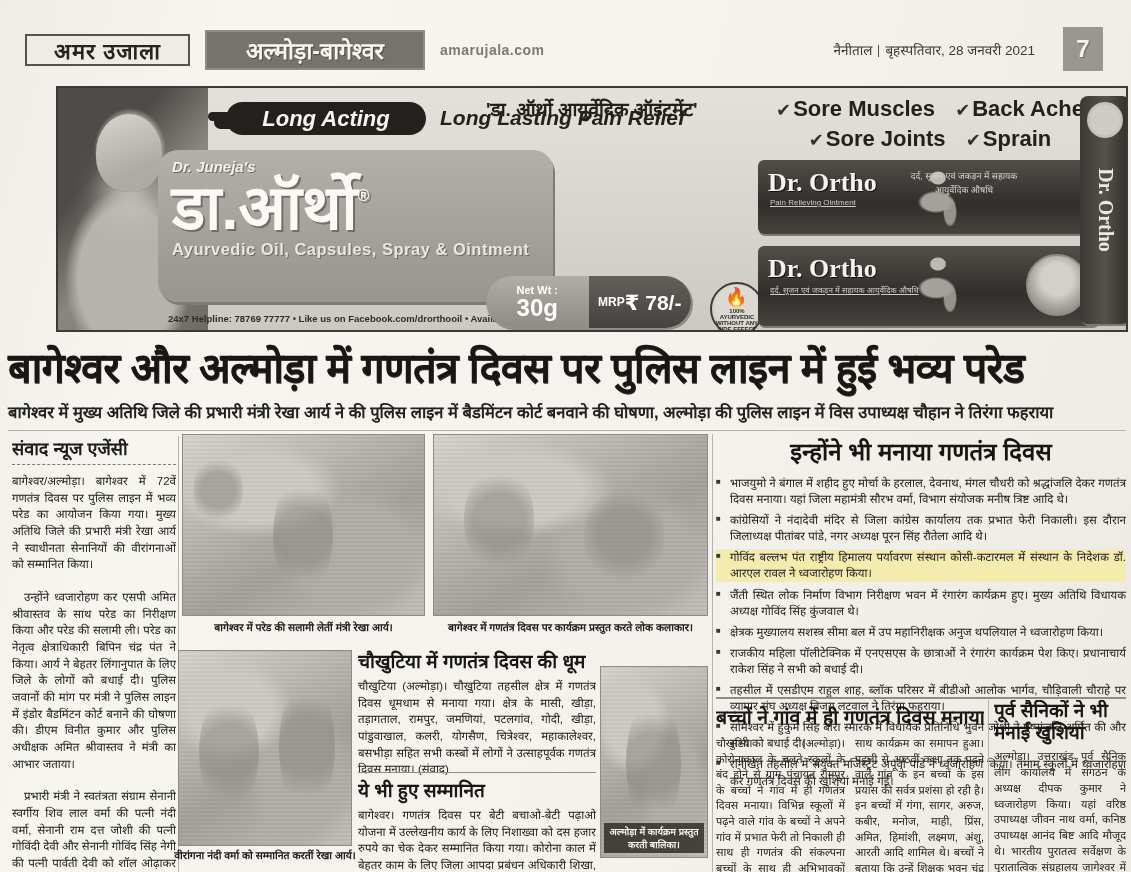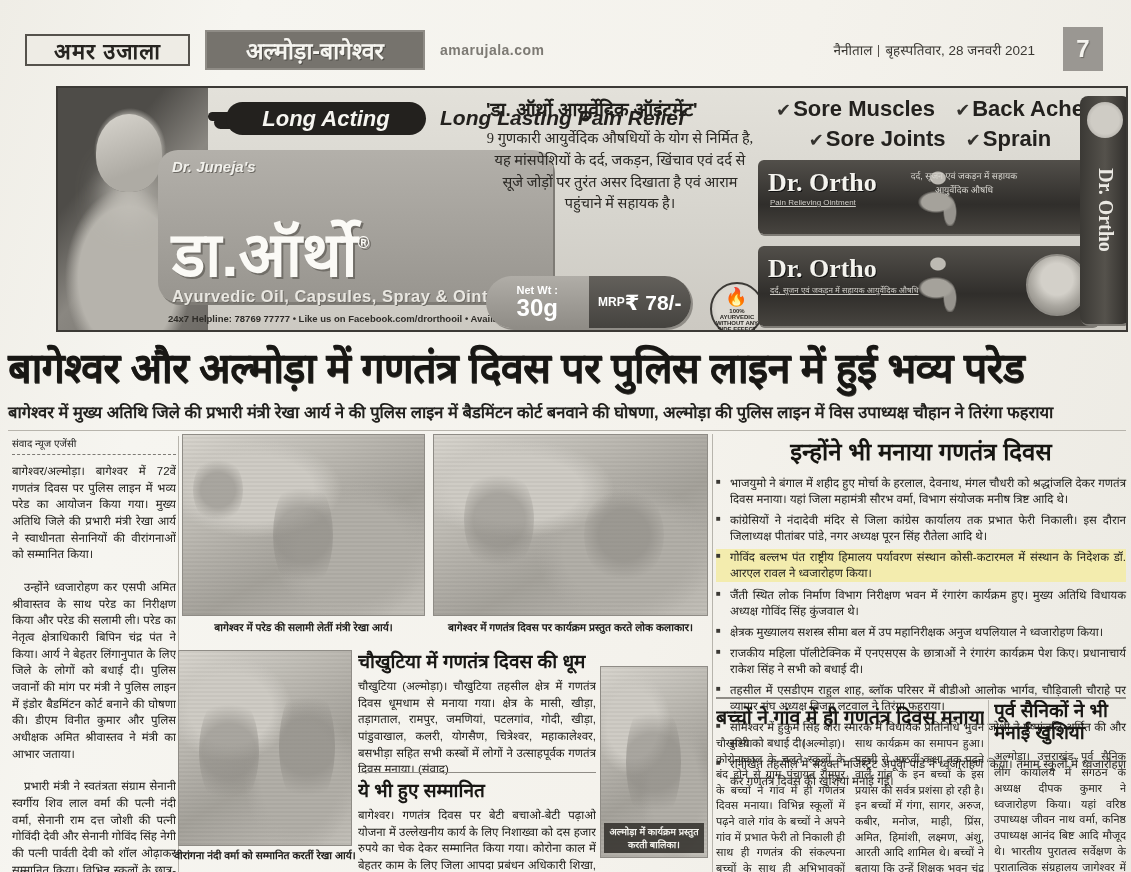--- a/index.html
+++ b/index.html
@@ -36,21 +36,21 @@
       linear-gradient(130deg,#4e4c48 0 30%,#8a8781 55%,#6e6b66 100%); }
   .ad-man::after { content:""; position:absolute; left:38px; top:26px; width:66px; height:78px; border-radius:50% 50% 45% 45%;
     background:linear-gradient(160deg,#d8d5ce,#aeaba4 70%); box-shadow:0 40px 30px -10px #c3c0b9; }
   .fast-pill { position:absolute; left:168px; top:14px; width:200px; height:33px; background:#23211e; border-radius:17px;
     color:#f6f5f0; font-weight:bold; font-style:italic; font-size:22px; display:flex; align-items:center; justify-content:center;
     box-shadow:-22px 4px 0 -10px #23211e,-30px -2px 0 -12px #23211e; }
   .long-last { position:absolute; left:382px; top:18px; font-weight:bold; font-style:italic; font-size:21px; color:#23211e; }
   .brand-panel { position:absolute; left:100px; top:62px; width:395px; height:152px; background:linear-gradient(180deg,#b3b0aa,#98958f);
     border-radius:20px; box-shadow:2px 3px 0 #7e7b75; padding:8px 14px; }
   .brand-prefix { font-size:15px; font-weight:bold; font-style:italic; color:#f2f1ec; text-shadow:1px 1px 0 #6d6a64; }
-  .brand-hindi { font-size:62px; font-weight:bold; color:#fbfaf6; line-height:1.05; text-shadow:2px 2px 0 #716e68;margin-top:47px; }
+  .brand-hindi { font-size:62px; font-weight:bold; color:#fbfaf6; line-height:1.05; text-shadow:2px 2px 0 #716e68; }
   .brand-reg { font-size:16px; vertical-align:28px; }
   .brand-sub { font-size:16.5px; font-weight:bold; color:#e9e7e1; letter-spacing:.5px; text-shadow:1px 1px 0 #6d6a64; }
   .helpline { position:absolute; left:110px; bottom:6px; font-size:9.5px; color:#2f2d29; font-weight:bold; }
   .ad-mid { position:absolute; left:428px; top:8px; width:268px; }
   .claim-title { font-size:19px; font-weight:bold; color:#21201c; margin-bottom:6px; }
   .claim-body { font-size:14.5px; color:#2a2824; text-align:center; line-height:1.5; font-family:"Liberation Serif","DejaVu Serif",serif; }
   .wt-pill { position:absolute; left:428px; top:188px; width:205px; height:52px; border-radius:26px; overflow:hidden; display:flex;
     box-shadow:2px 2px 0 #8f8c86; }
   .wt-left { width:50%; background:linear-gradient(180deg,#b0ada7,#8f8c86); color:#fff; display:flex; flex-direction:column; align-items:center; justify-content:center; }
   .wt-left .lbl { font-size:11px; font-weight:bold; }
@@ -90,21 +90,21 @@
   .headline { position:absolute; left:8px; top:338px; width:1118px; font-size:41px; font-weight:bold; color:#181714;
     letter-spacing:-.5px; white-space:nowrap; text-shadow:.5px .5px 0 #3a3833; }
   .subheadline { position:absolute; left:8px; top:400px; width:1120px; font-size:16.5px; font-weight:bold; color:#22211e; }
   .top-rule { position:absolute; left:8px; top:430px; width:1118px; border-top:1px solid #b7b4ac; }
 
   
   .v-rule { position:absolute; background:#b7b4ac; width:1px; }
   .h-rule { position:absolute; background:#8f8c86; height:2px; }
 
   .left-col { position:absolute; left:12px; top:436px; width:164px; height:436px; overflow:hidden; }
-  .byline { font-weight:normal; font-size:10px; padding-bottom:4px; border-bottom:1.5px dashed #7e7b75; margin-bottom:8px; }
+  .byline { font-weight:bold; font-size:18px; padding-bottom:4px; border-bottom:1.5px dashed #7e7b75; margin-bottom:8px; }
   .left-col p { font-size:11.5px; line-height:1.45; text-align:justify; margin-bottom:4px; color:#24231f; }
   .left-col p.indent { text-indent:12px;margin-top:16px; }
 
   .photo { position:absolute; border:1px solid #8f8c86; background:
       repeating-linear-gradient(0deg,rgba(0,0,0,.04) 0 2px,transparent 2px 4px),
       radial-gradient(ellipse 60% 45% at 30% 30%,#cfccc5 0 40%,transparent 60%),
       radial-gradient(ellipse 50% 60% at 70% 65%,#b2afa8 0 45%,transparent 65%),
       linear-gradient(150deg,#d8d5ce,#a5a29b 60%,#c3c0b9); }
   .photo .blotch { position:absolute; border-radius:50%; background:radial-gradient(circle,#8a8781 0 40%,transparent 70%); opacity:.55; }
   .caption { position:absolute; font-size:10.5px; font-weight:bold; color:#22211e; text-align:center; }
@@ -153,21 +153,20 @@
     <div class="long-last">Long Lasting Pain Relief</div>
     <div class="brand-panel">
       <div class="brand-prefix">Dr. Juneja's</div>
       <div class="brand-hindi"><span>डा.ऑर्थो</span><span class="brand-reg">®</span></div>
       <div class="brand-sub">Ayurvedic Oil, Capsules, Spray &amp; Ointment</div>
     </div>
     <div class="helpline">24x7 Helpline: 78769 77777 • Like us on Facebook.com/drorthooil • Available at all medical &amp; general stores</div>
 
     <div class="ad-mid">
       <div class="claim-title">'डा. ऑर्थो आयुर्वेदिक ऑइंटमेंट'</div>
-      <div class="claim-body">9 गुणकारी आयुर्वेदिक औषधियों के योग से निर्मित है, यह मांसपेशियों के दर्द, जकड़न, खिंचाव एवं दर्द से सूजे जोड़ों पर तुरंत असर दिखाता है एवं आराम पहुंचाने में सहायक है।</div>
     </div>
     <div class="wt-pill">
       <div class="wt-left">
         <span class="lbl">Net Wt :</span>
         <span class="val">30g</span>
       </div>
       <div class="wt-right">
         <span class="lbl">MRP</span>
         <span class="val">₹ 78/-</span>
       </div>

